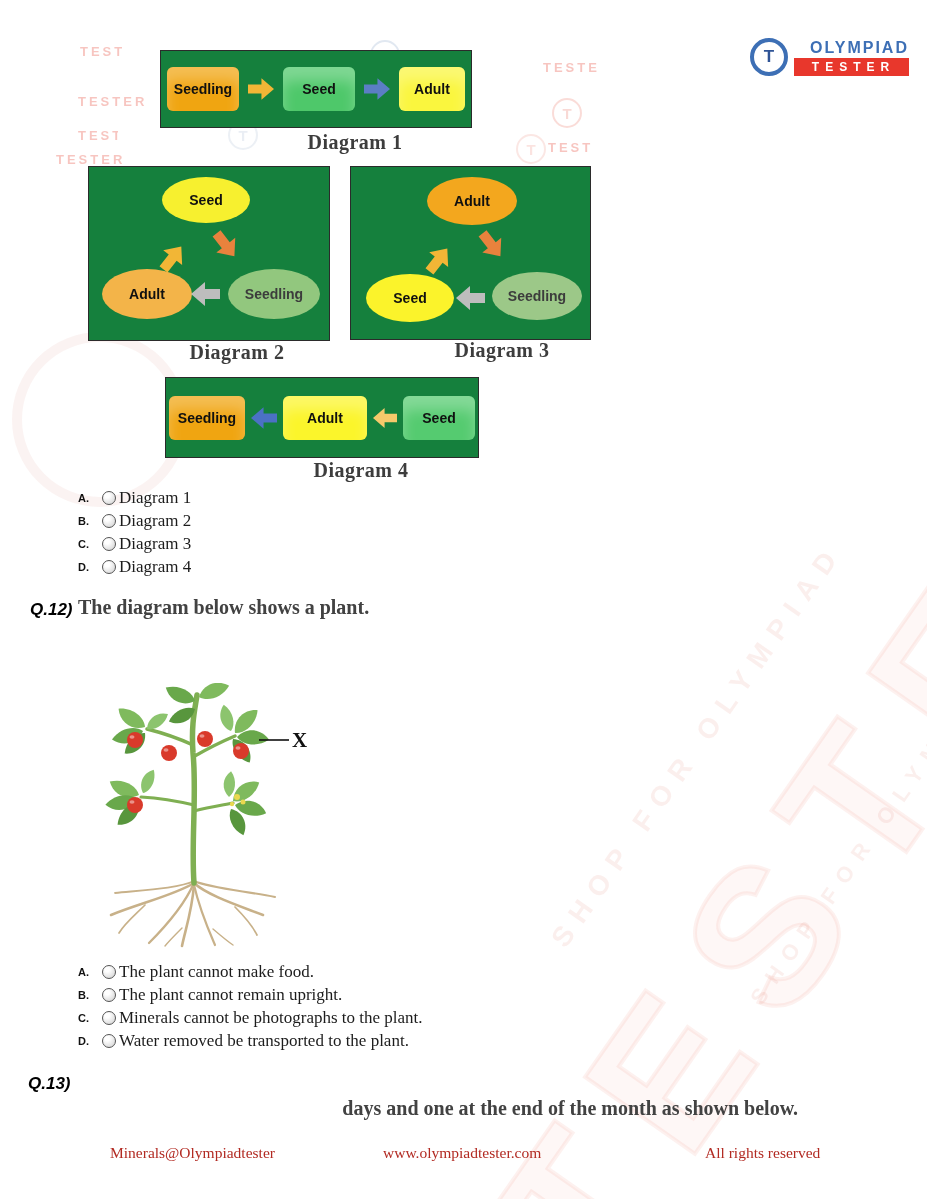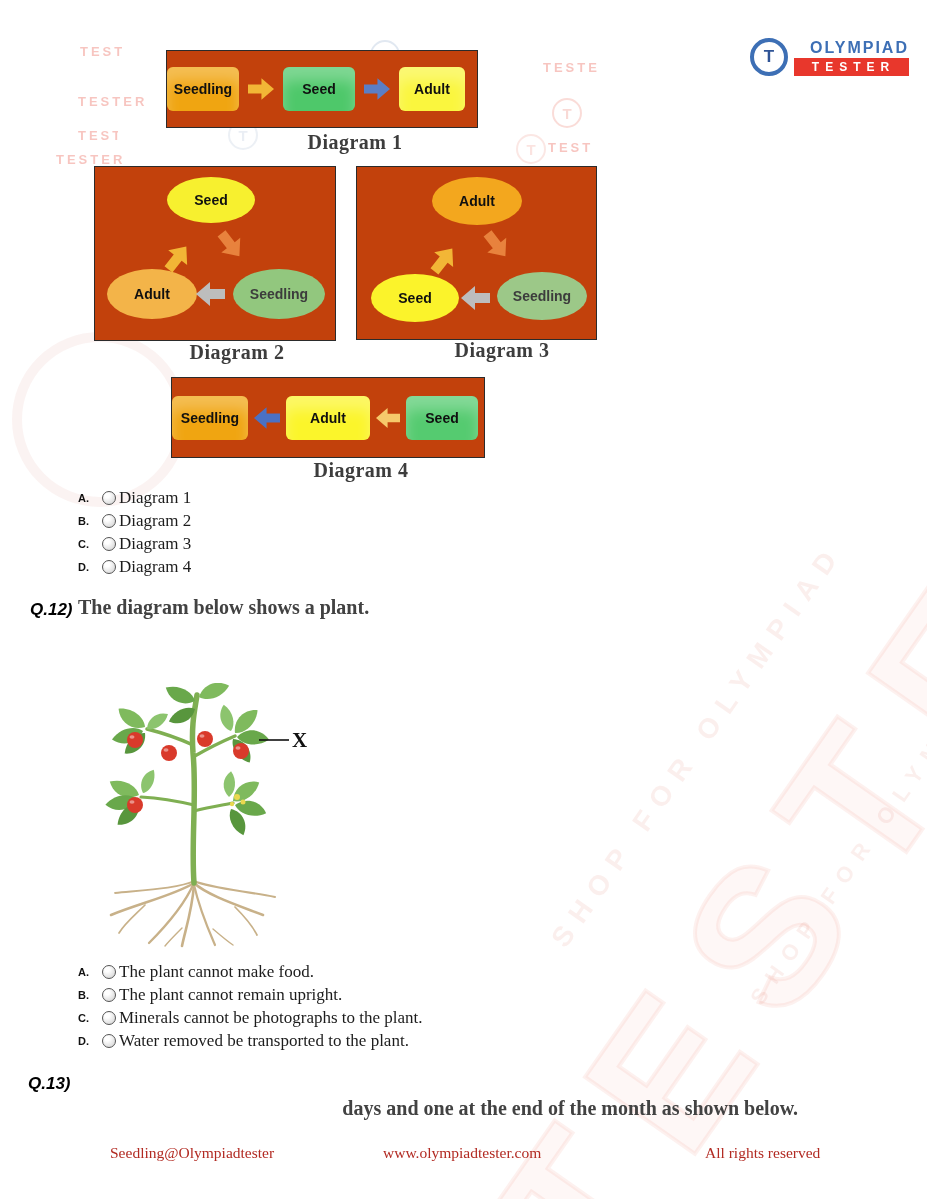--- a/index.html
+++ b/index.html
@@ -28,22 +28,22 @@
   .logo-circle{width:30px;height:30px;border-radius:50%;border:4px solid #3D6FB5;
                background:#fff;display:flex;align-items:center;justify-content:center;
                font-family:"Liberation Sans",sans-serif;font-weight:bold;font-size:17px;
                color:#2F5496;}
   .logo-top{font-family:"Liberation Sans",sans-serif;font-weight:bold;font-size:16px;
             color:#3D6FB5;letter-spacing:2px;line-height:17px;margin-left:16px;}
   .logo-bottom{font-family:"Liberation Sans",sans-serif;font-weight:bold;font-size:12px;
                color:#ffffff;background:#E8372C;letter-spacing:6px;padding:2px 4px 2px 8px;
                margin-top:2px;text-align:center;}
   
-  .dbox{background:#c2410c;border:1px solid #2b2b2b;display:flex;align-items:center;
-        gap:9px;margin-left:6px;}
+  .dbox{background:#15803d;border:1px solid #2b2b2b;display:flex;align-items:center;
+        justify-content:center;gap:9px;}
   .node{height:44px;display:flex;align-items:center;justify-content:center;
         border-radius:6px;font-family:"Liberation Sans",sans-serif;font-weight:bold;
         font-size:14px;color:#101010;box-shadow:inset 0 14px 14px rgba(255,255,255,0.28);}
   .dlabel{font-size:20px;font-weight:600;color:#3d3d3d;text-align:center;width:170px;
           letter-spacing:0.5px;}
   
   .opt-row{position:absolute;display:flex;align-items:center;}
   .opt-letter{font-family:"Liberation Sans",sans-serif;font-weight:bold;font-size:11px;
               color:#111;width:24px;}
   .radio{width:12px;height:12px;border-radius:50%;border:1.5px solid #555;
@@ -274,18 +274,18 @@
       <span class="radio"></span>
       <span class="opt-text">Water removed be transported to the plant.</span>
     </div>
 
     <div class="abs qnum" style="left:28px;top:1074px;">Q.13)</div>
     <div class="abs qtext" style="left:78px;top:1068px;width:720px;">
       <br>
       <span>days and one at the end of the month as shown below.</span>
     </div>
 
-    <div class="abs footer-item" style="left:110px;top:1144px;">Seedling@Olympiadtester</div>
+    <div class="abs footer-item" style="left:110px;top:1144px;">Minerals@Olympiadtester</div>
     <div class="abs footer-item" style="left:383px;top:1144px;">www.olympiadtester.com</div>
     <div class="abs footer-item" style="left:705px;top:1144px;">All rights reserved</div>
 
   </div>
 </div>
 
 </body></html>

